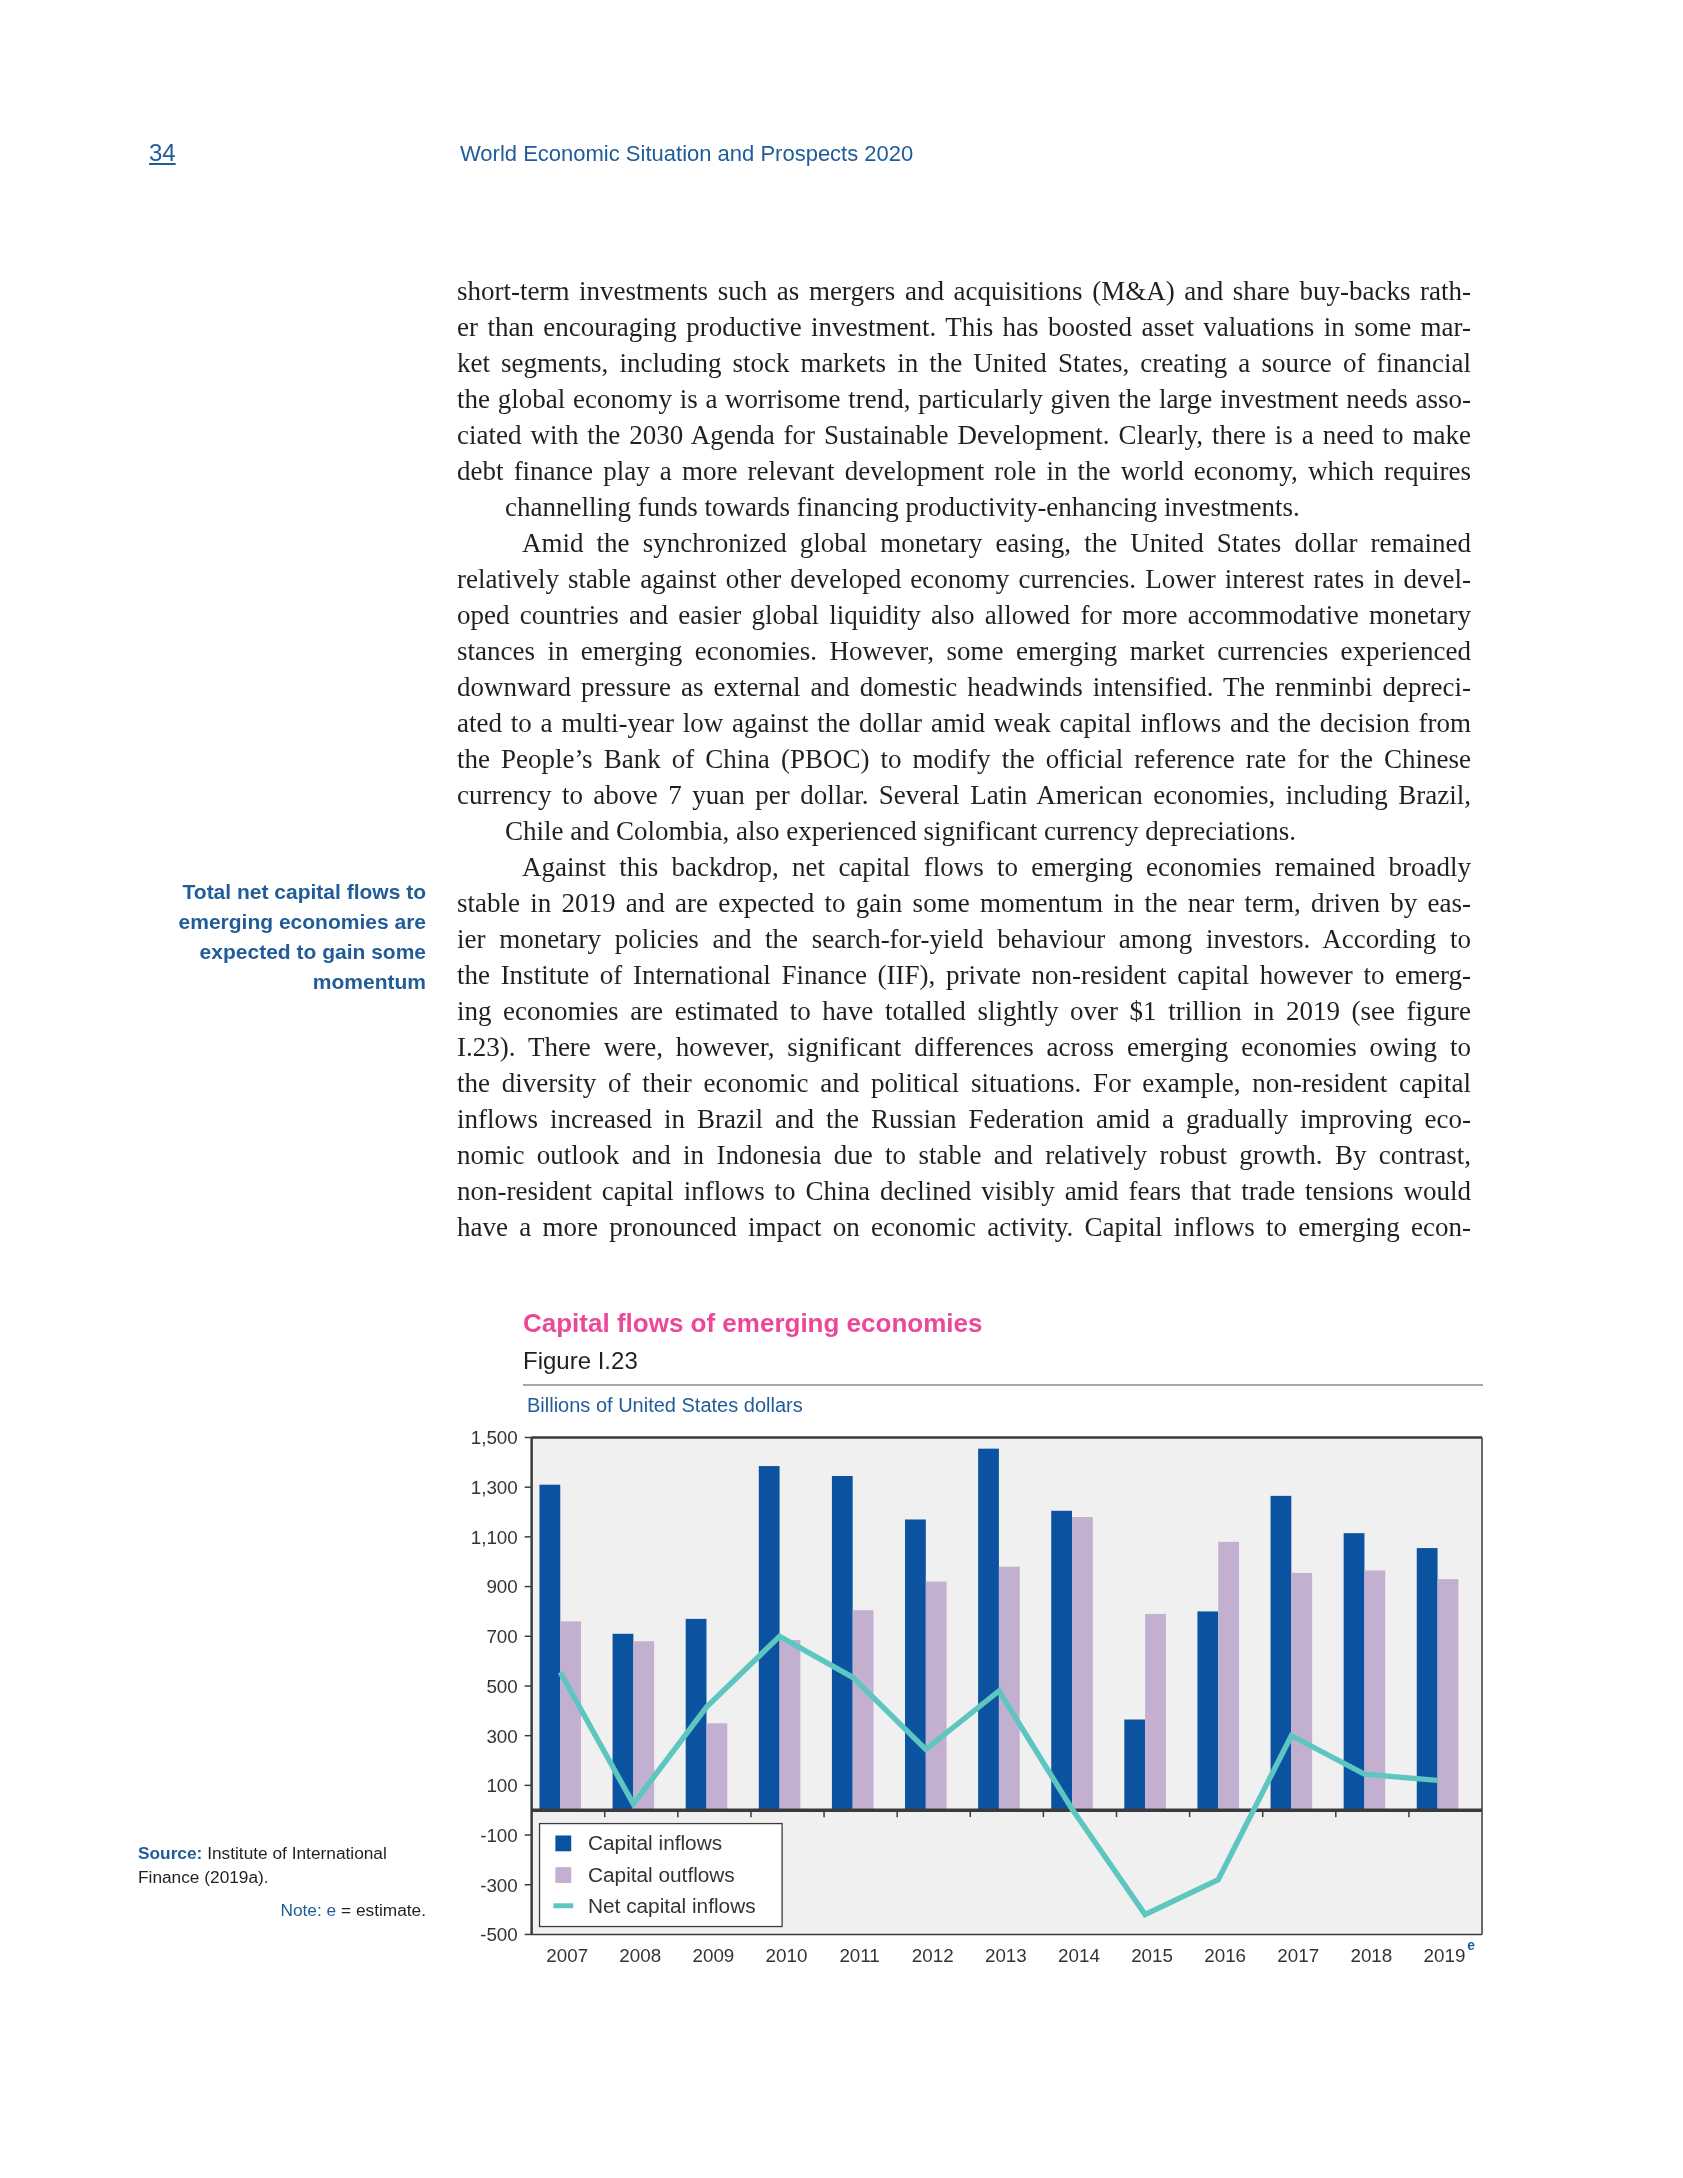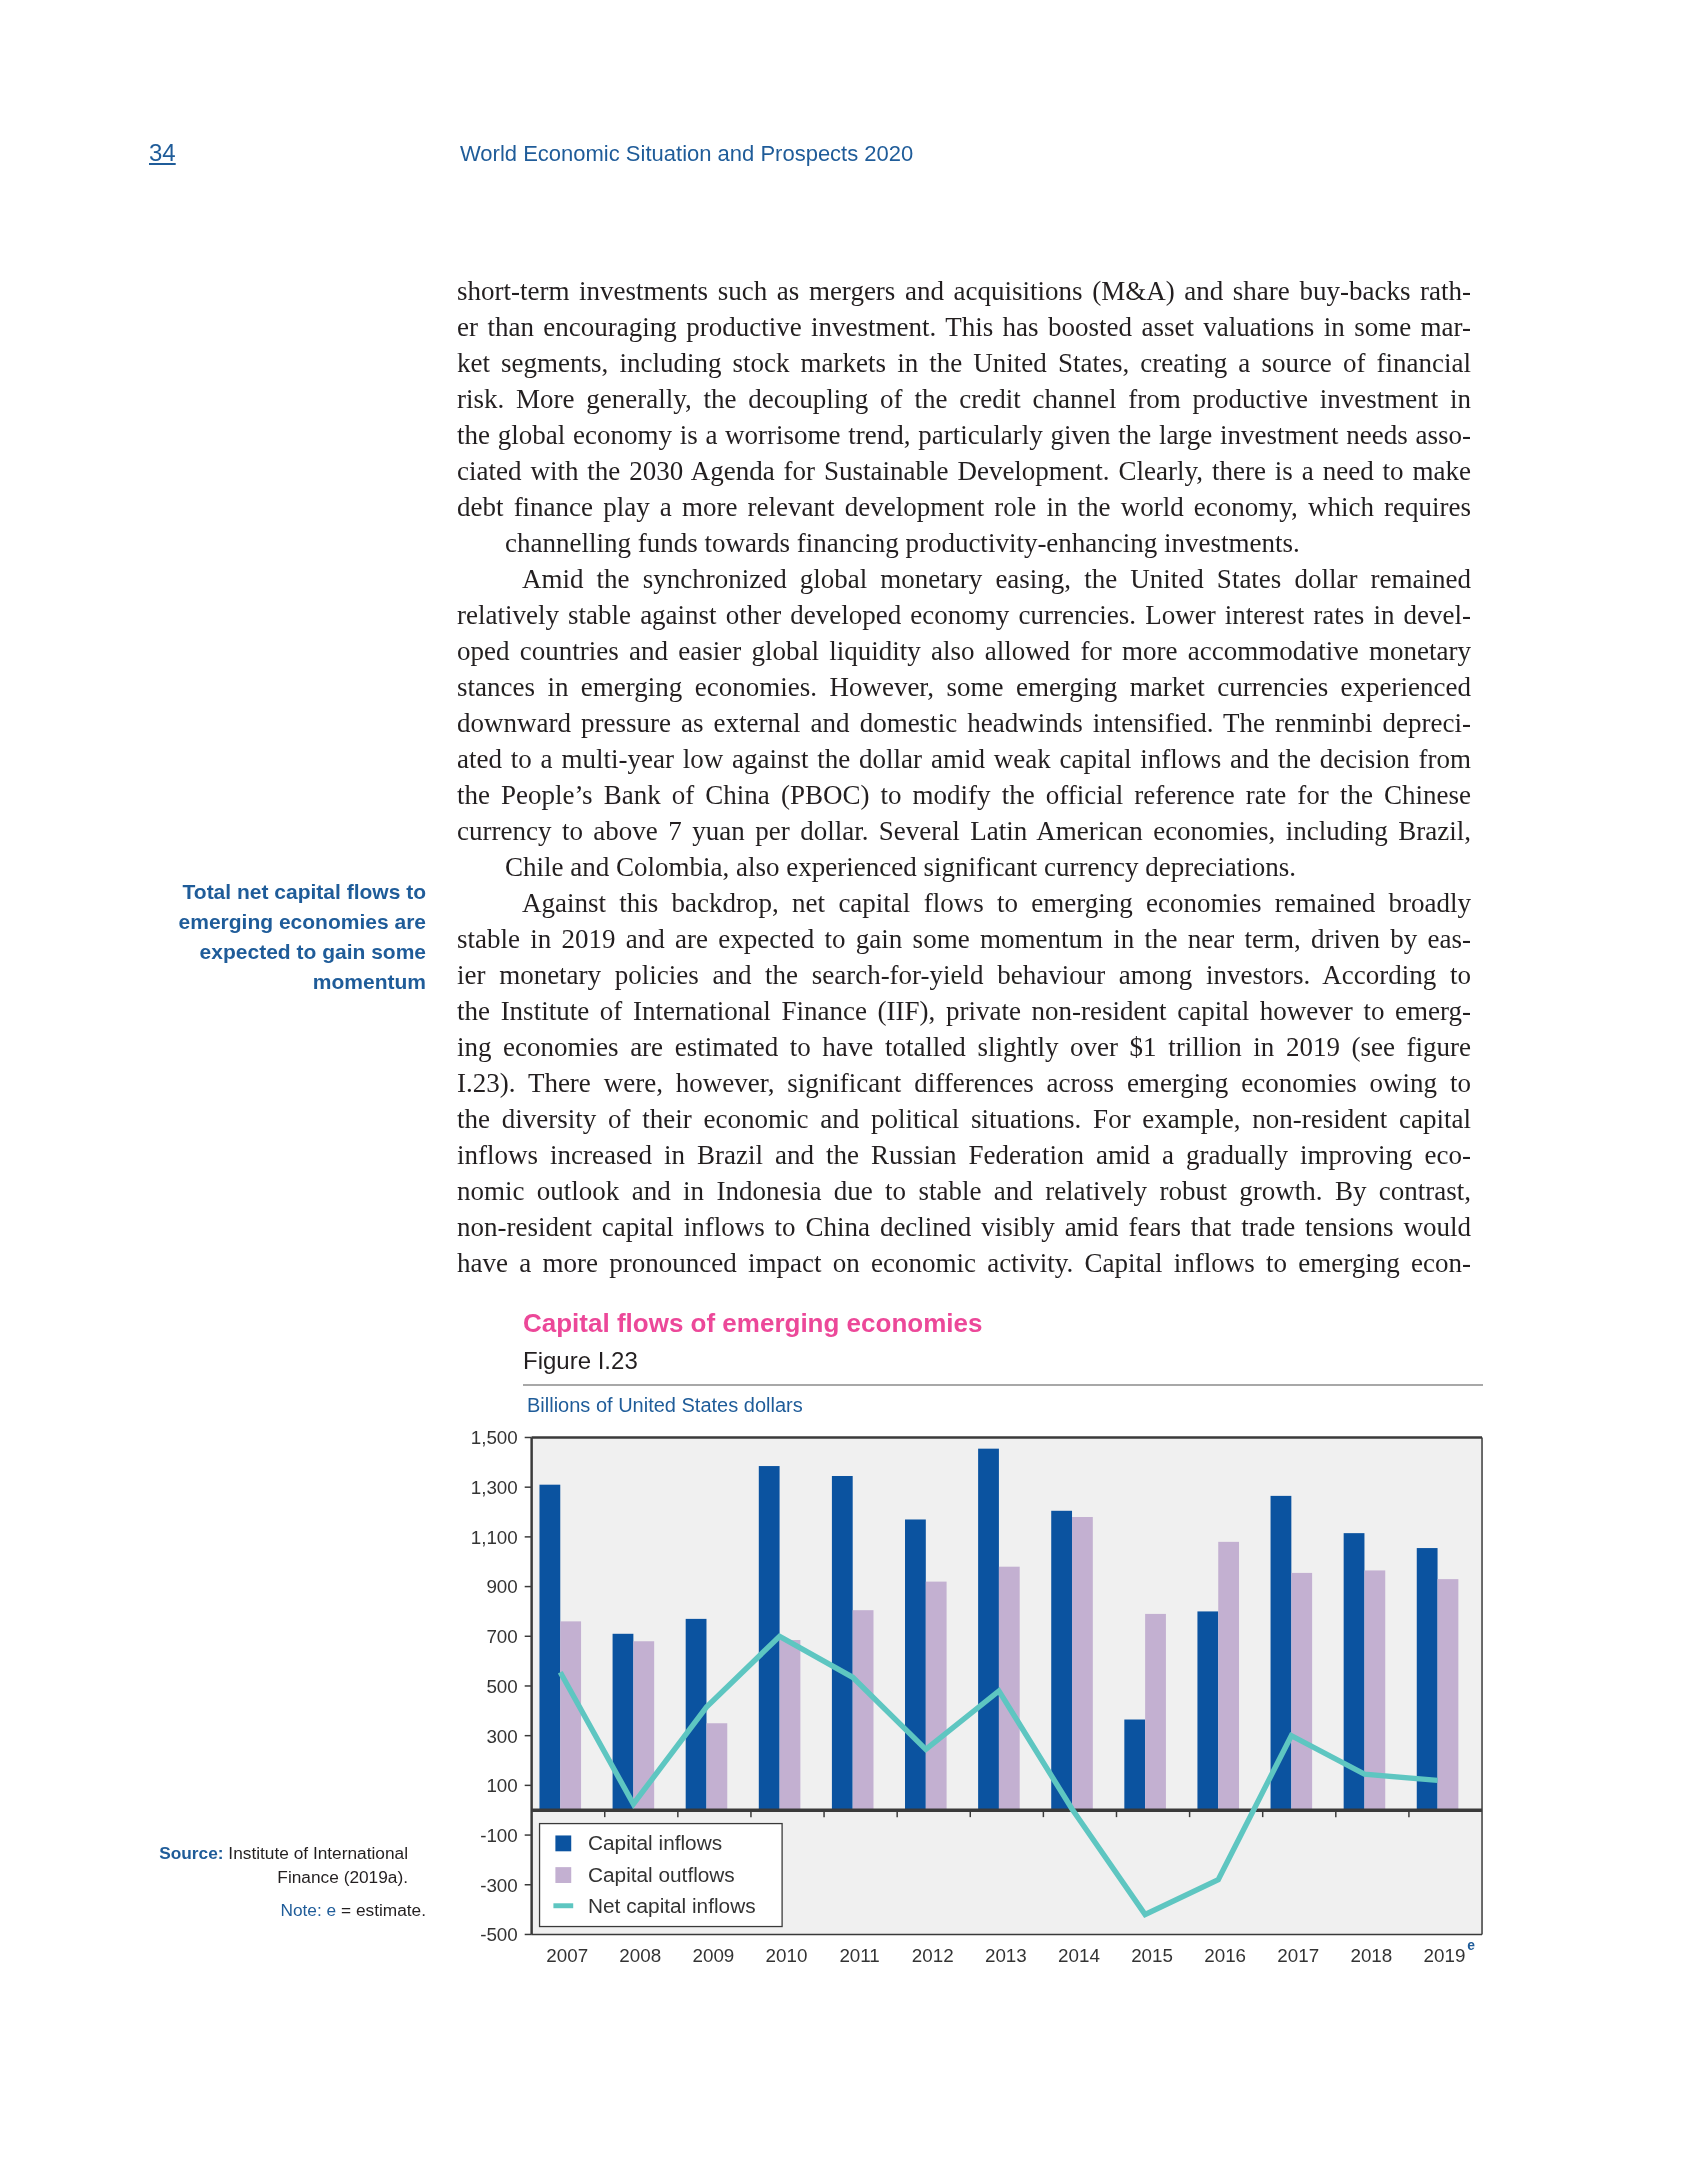--- a/index.html
+++ b/index.html
@@ -41,41 +41,40 @@
   }
   .unit-label {
     position: absolute; left: 527px; top: 1394px;
     font-family: "Liberation Sans", sans-serif; font-size: 20px; color: #1f5c99;
   }
   #chart { position: absolute; left: 0; top: 0; width: 1683px; height: 2178px; }
   .tick-label { font-family: "Liberation Sans", sans-serif; font-size: 19px; fill: #333333; }
   .legend-text { font-family: "Liberation Sans", sans-serif; font-size: 21px; fill: #333333; }
   .sup-e { font-family: "Liberation Sans", sans-serif; font-size: 14px; font-weight: bold; fill: #1f5c99; }
   .source-block {
-    position: absolute; left: 111px; top: 1841px; width: 297px; text-align: right;
+    position: absolute; left: 138px; top: 1841px; width: 297px; 
     font-family: "Liberation Sans", sans-serif; font-size: 17.3px; color: #231f20; line-height: 24px;
   }
   .source-block .key { color: #1f5c99; font-weight: bold; }
   .note-block {
     position: absolute; left: 129px; top: 1900px; width: 297px; text-align: right;
     font-family: "Liberation Sans", sans-serif; font-size: 17.3px; color: #231f20;
   }
   .note-block .key { color: #1f5c99; font-weight: normal; }
 </style>
 </head>
 <body>
 
 <div class="page-num">34</div>
 <div class="running-title">World Economic Situation and Prospects 2020</div>
 
 <div class="body-text" id="body-text">
     <span class="line">short-term investments such as mergers and acquisitions (M&amp;A) and share buy-backs rath-</span>
     <span class="line">er than encouraging productive investment. This has boosted asset valuations in some mar-</span>
     <span class="line">ket segments, including stock markets in the United States, creating a source of financial</span>
-    <span class="line">risk. More generally, the decoupling of the credit channel from productive investment in</span>
     <span class="line">the global economy is a worrisome trend, particularly given the large investment needs asso-</span>
     <span class="line">ciated with the 2030 Agenda for Sustainable Development. Clearly, there is a need to make</span>
     <span class="line">debt finance play a more relevant development role in the world economy, which requires</span>
     <span class="line last">channelling funds towards financing productivity-enhancing investments.</span>
     <span class="line indent">Amid the synchronized global monetary easing, the United States dollar remained</span>
     <span class="line">relatively stable against other developed economy currencies. Lower interest rates in devel-</span>
     <span class="line">oped countries and easier global liquidity also allowed for more accommodative monetary</span>
     <span class="line">stances in emerging economies. However, some emerging market currencies experienced</span>
     <span class="line">downward pressure as external and domestic headwinds intensified. The renminbi depreci-</span>
     <span class="line">ated to a multi-year low against the dollar amid weak capital inflows and the decision from</span>

